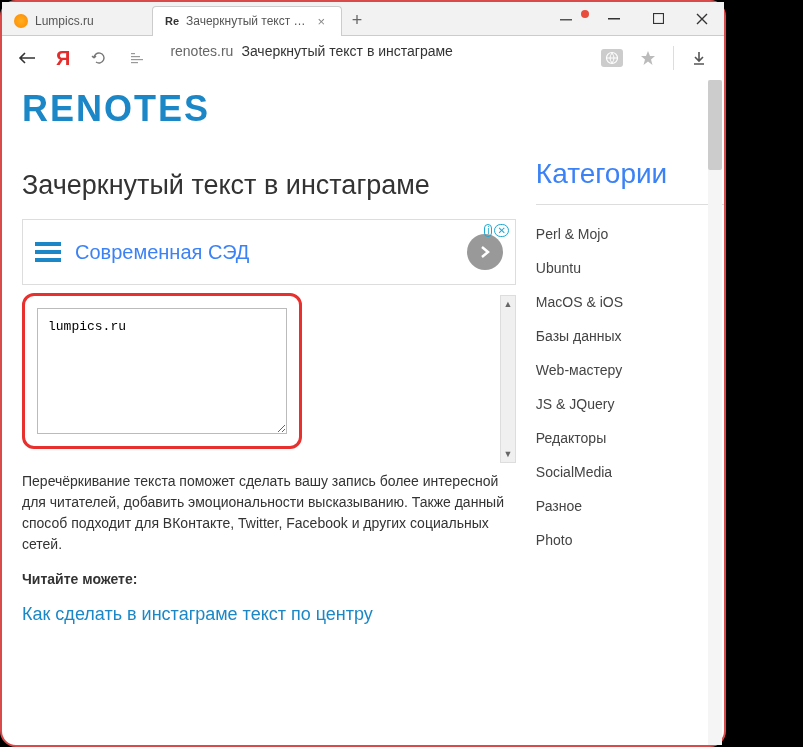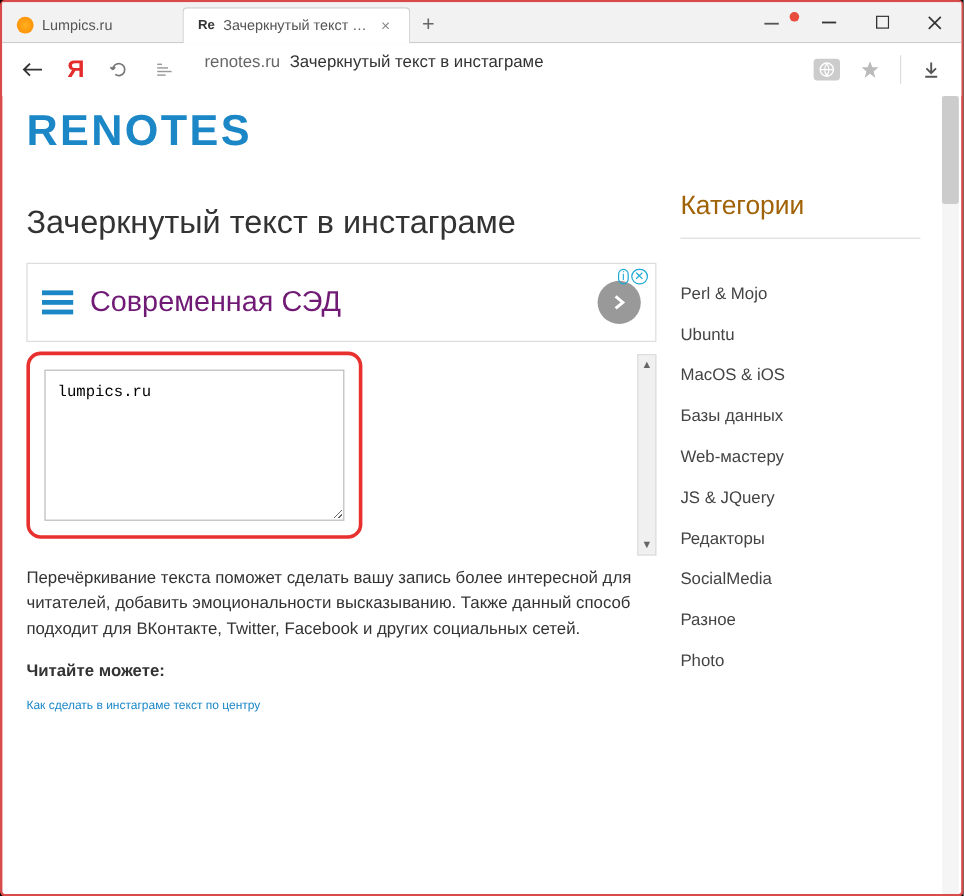--- a/index.html
+++ b/index.html
@@ -4,24 +4,24 @@
   <style>
     * { margin: 0; padding: 0; box-sizing: border-box; }
     body {
       font-family: 'Segoe UI', Arial, sans-serif;
       background: #000;
       width: 803px;
       height: 747px;
       overflow: hidden;
     }
     .outer-frame {
-      width: 803px;
+      width: 726px;
       height: 747px;
       border: 2px solid #d94a4a;
-      border-radius: 4px;
+      border-radius: 16px;
       background: #fff;
     }
     .browser-chrome {
       background: #f2f2f2;
     }
     .titlebar {
       height: 34px;
       display: flex;
       align-items: center;
       border-bottom: 1px solid #ccc;
@@ -186,21 +186,21 @@
     }
     .article-p {
       font-size: 14px;
       color: #333;
       line-height: 1.5;
       margin-bottom: 14px;
     }
     .article-p.bold { font-weight: bold; }
     .article-link {
       color: #1b87c7;
-      font-size: 10px;
+      font-size: 18px;
       display: block;
       margin-bottom: 10px;
       cursor: pointer;
     }
     .ad-box {
       border: 1px solid #ddd;
       height: 66px;
       margin-bottom: 10px;
       display: flex;
       align-items: center;
@@ -213,22 +213,22 @@
       flex-direction: column;
       gap: 4px;
     }
     .ad-menu span {
       display: block;
       width: 26px;
       height: 4px;
       background: #1b87c7;
     }
     .ad-title {
-      font-size: 24px;
-      color: #701a75;
+      font-size: 20px;
+      color: #3b82f6;
       flex: 1;
     }
     .ad-arrow {
       width: 36px;
       height: 36px;
       border-radius: 50%;
       background: #999;
       display: flex;
       align-items: center;
       justify-content: center;
@@ -288,26 +288,26 @@
       width: 100%;
       height: 100%;
       border: 1px solid #bbb;
       resize: both;
       padding: 10px;
       font-family: 'Courier New', monospace;
       font-size: 13px;
       outline: none;
     }
     .sidebar-title {
-      font-size: 22px;
-      color: #a16207;
+      font-size: 28px;
+      color: #3b82f6;
       font-weight: normal;
       border-bottom: 1px solid #ddd;
       padding-bottom: 14px;
-      margin-bottom: 28px;
+      margin-bottom: 12px;
     }
     .cat-list {
       list-style: none;
     }
     .cat-list li {
       font-size: 14px;
       color: #444;
       padding: 9px 0;
       cursor: pointer;
     }

